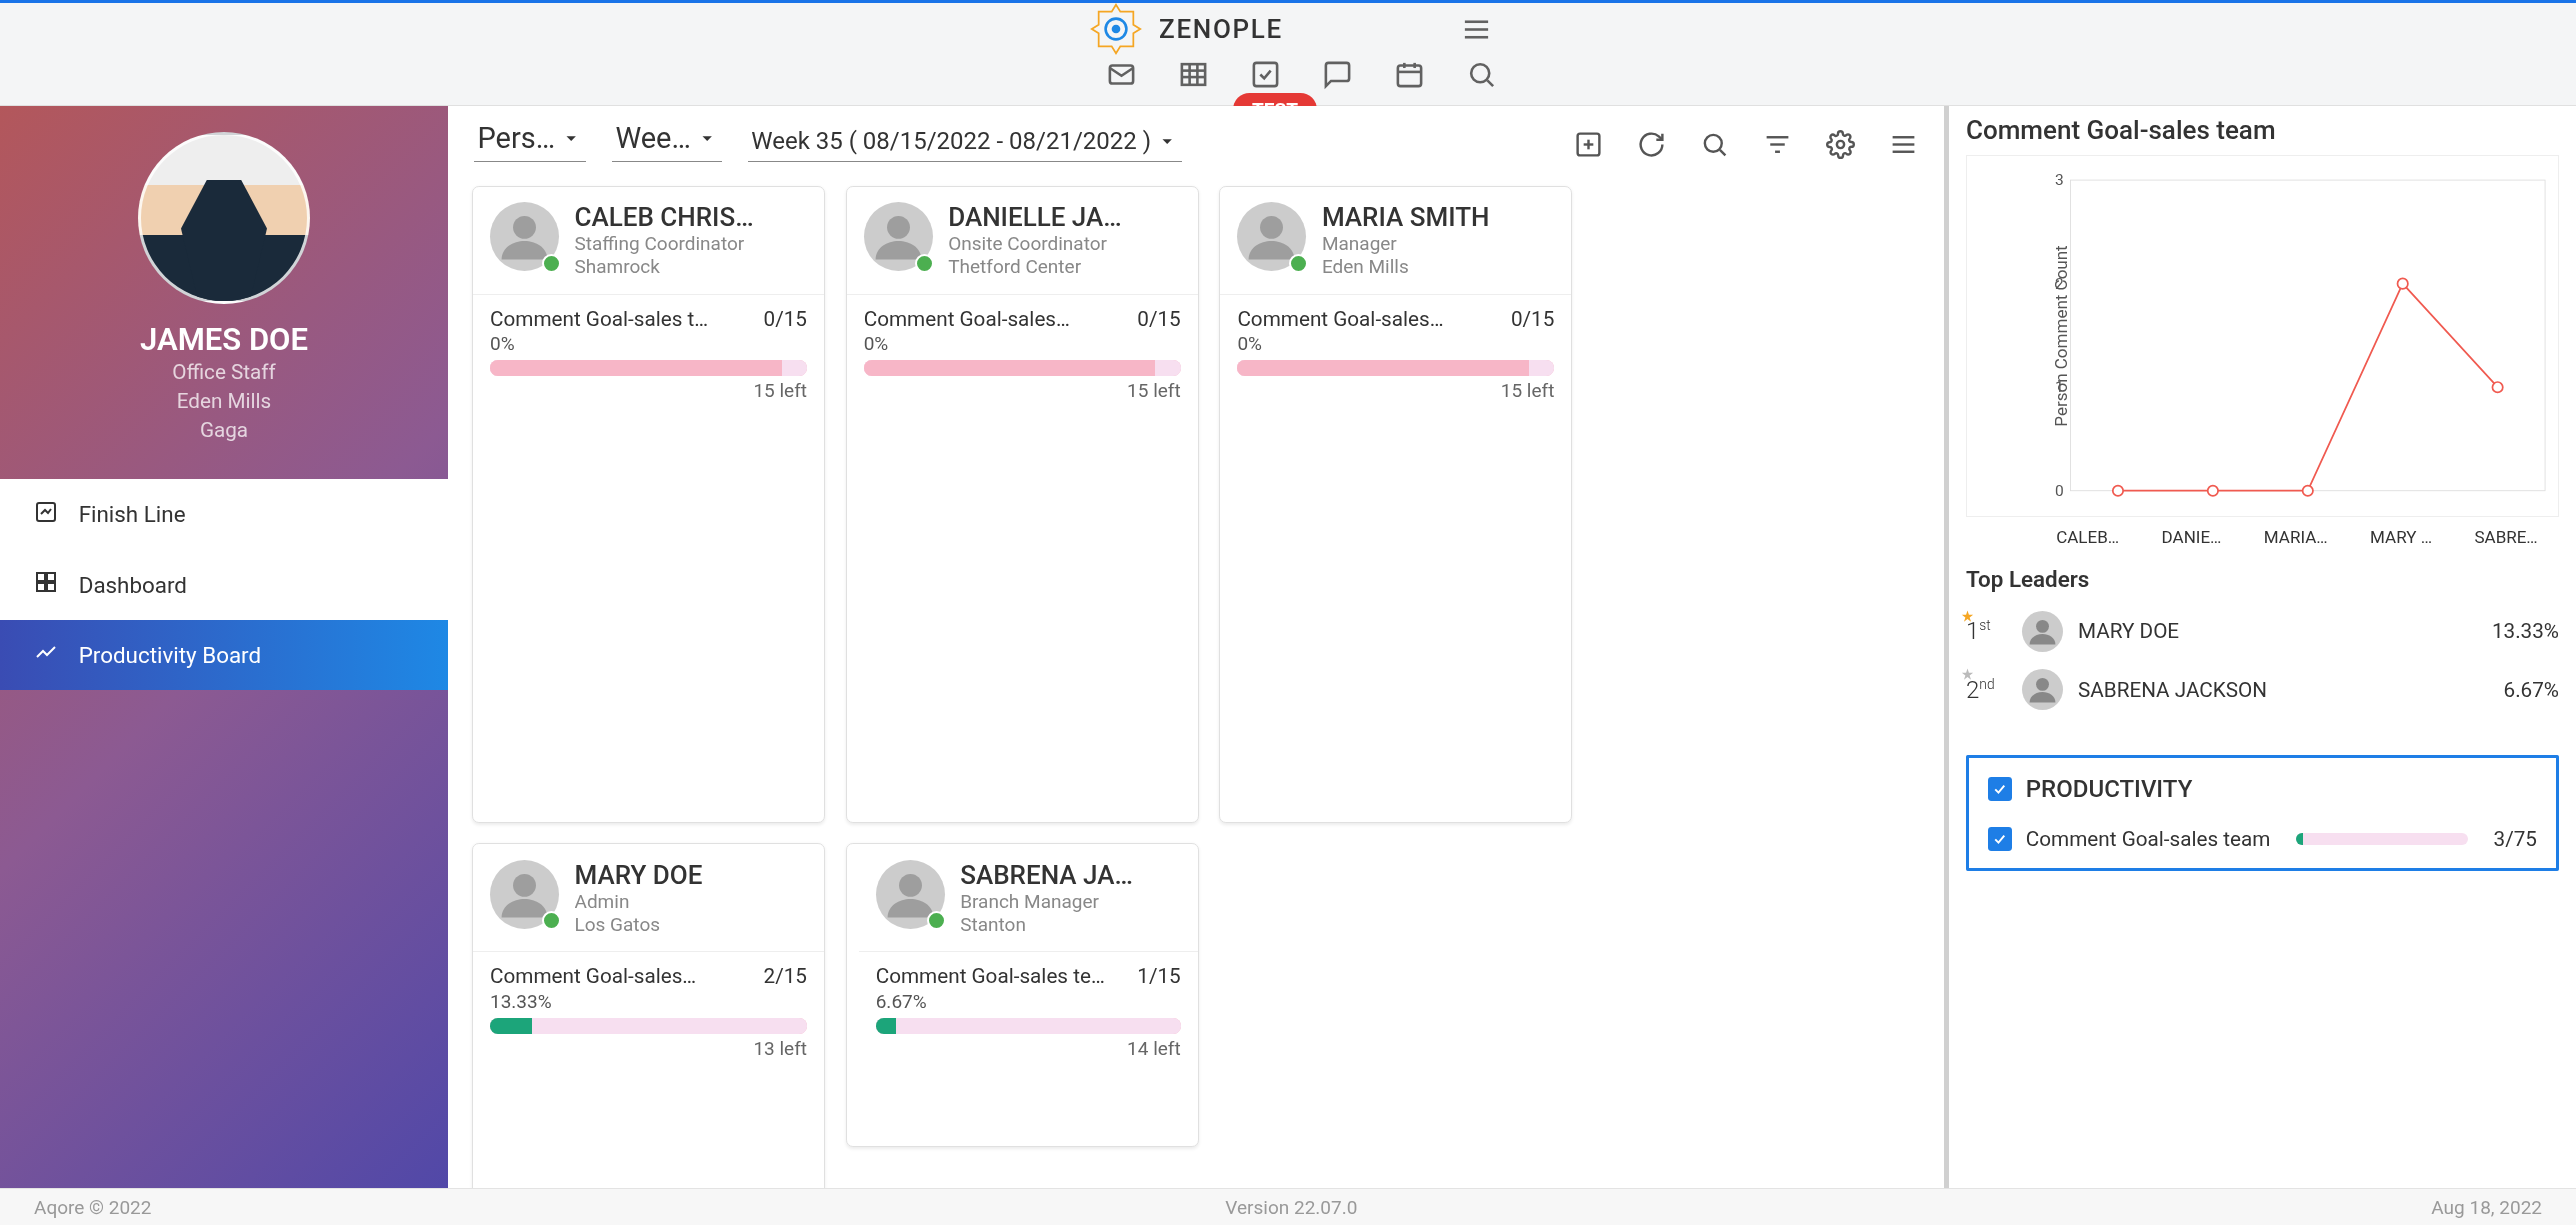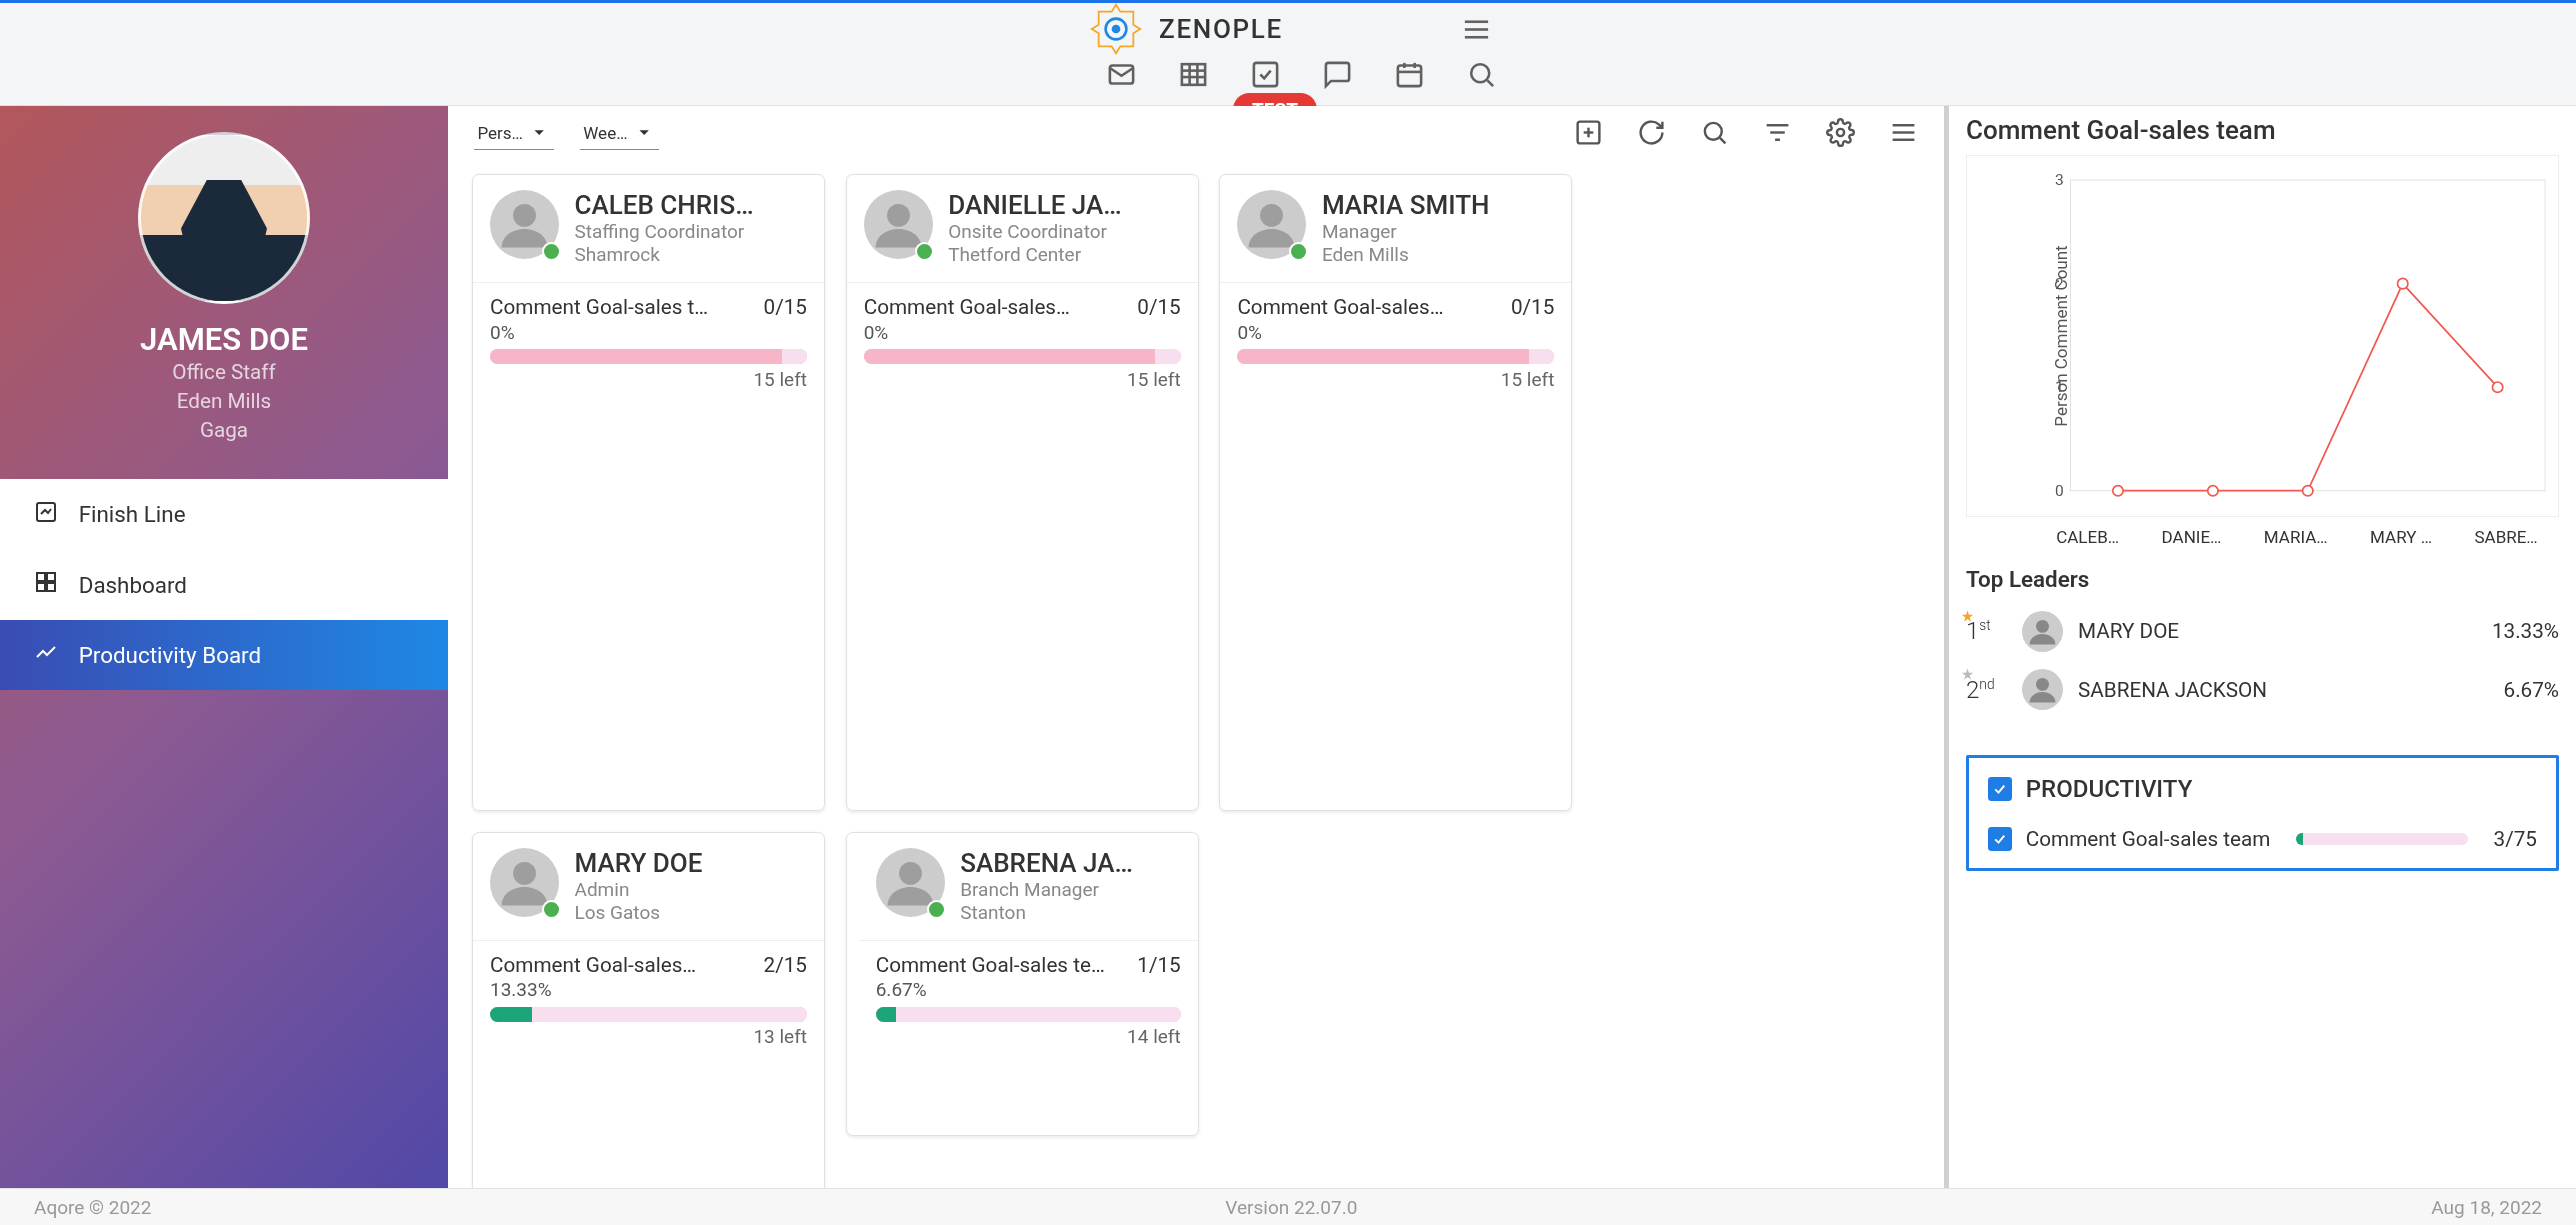--- a/index.html
+++ b/index.html
@@ -45,21 +45,21 @@
   .nav { background:#fff; color:#333; }
   .nav-item { display:flex; align-items:center; gap:20.7px; padding: 20.7px 34px; font-size:22.4px; color:#333; cursor:pointer; }
   .nav-item svg { width:24px; height:24px; }
   .nav-item.active { background: linear-gradient(90deg, #3a4cb3, #1e88e5); color:#fff; }
   .nav-item.active svg { color:#fff; }
 
   
   .main { flex:1; display:flex; min-width:0; }
   .board-area { flex:1; display:flex; flex-direction:column; background:#fff; min-width:0; position:relative; border-right: 5.2px solid #d0d0d0; }
   .toolbar { display:flex; align-items:flex-end; padding: 10.3px 26px 6.9px; gap:26px; }
-  .seldrop { border-bottom:1.7px solid #888; padding:5.2px 3.4px; display:flex; align-items:center; gap:5.2px; font-size:17px; color:#333; cursor:pointer; }
+  .seldrop { border-bottom:1.7px solid #888; padding:5.2px 3.4px; display:flex; align-items:center; gap:5.2px; font-size:29px; color:#333; cursor:pointer; }
   .seldrop.long { font-size:24px; }
   .seldrop .caret { width:22.4px; height:22.4px; }
   .tool-spacer { flex:1; }
   .tool-icons { display:flex; gap:34px; color:#555; }
   .tool-icons .ti { cursor:pointer; }
   .tool-icons svg { width:29px; height:29px; }
 
   .cards { padding:17px 24px; display:flex; flex-wrap:wrap; gap:20.7px; align-content:flex-start; overflow-y:auto; flex:1;}
   .card { width:353px; height:637px; border:0.9px solid #e0e0e0; border-radius:6.9px; box-shadow: 0 1.7px 3.4px rgba(0,0,0,0.08); background:#fff; display:flex; flex-direction:column; }
   .card.short { height:304px;padding-left:12px; }
@@ -271,20 +271,26 @@
       <div class="board-area">
         <div class="toolbar">
           <div class="seldrop">
             <span>Pers…</span>
             <svg class="caret" viewBox="0 0 24 24" fill="currentColor">
                 <path d="M7 10l5 5 5-5z"></path>
               </svg>
           </div>
           <div class="seldrop">
             <span>Wee…</span>
+            <svg class="caret" viewBox="0 0 24 24" fill="currentColor">
+                <path d="M7 10l5 5 5-5z"></path>
+              </svg>
+          </div>
+          <div class="seldrop long">
+            <span>Week 35 ( 08/15/2022 - 08/21/2022 )</span>
             <svg class="caret" viewBox="0 0 24 24" fill="currentColor">
                 <path d="M7 10l5 5 5-5z"></path>
               </svg>
           </div>
           <div class="tool-spacer"></div>
           <div class="tool-icons">
             <div class="ti"><svg viewBox="0 0 24 24" fill="none" stroke="currentColor" stroke-width="2">
                   <rect x="3" y="3" width="18" height="18" rx="2"></rect>
                   <line x1="12" y1="8" x2="12" y2="16"></line>
                   <line x1="8" y1="12" x2="16" y2="12"></line>

